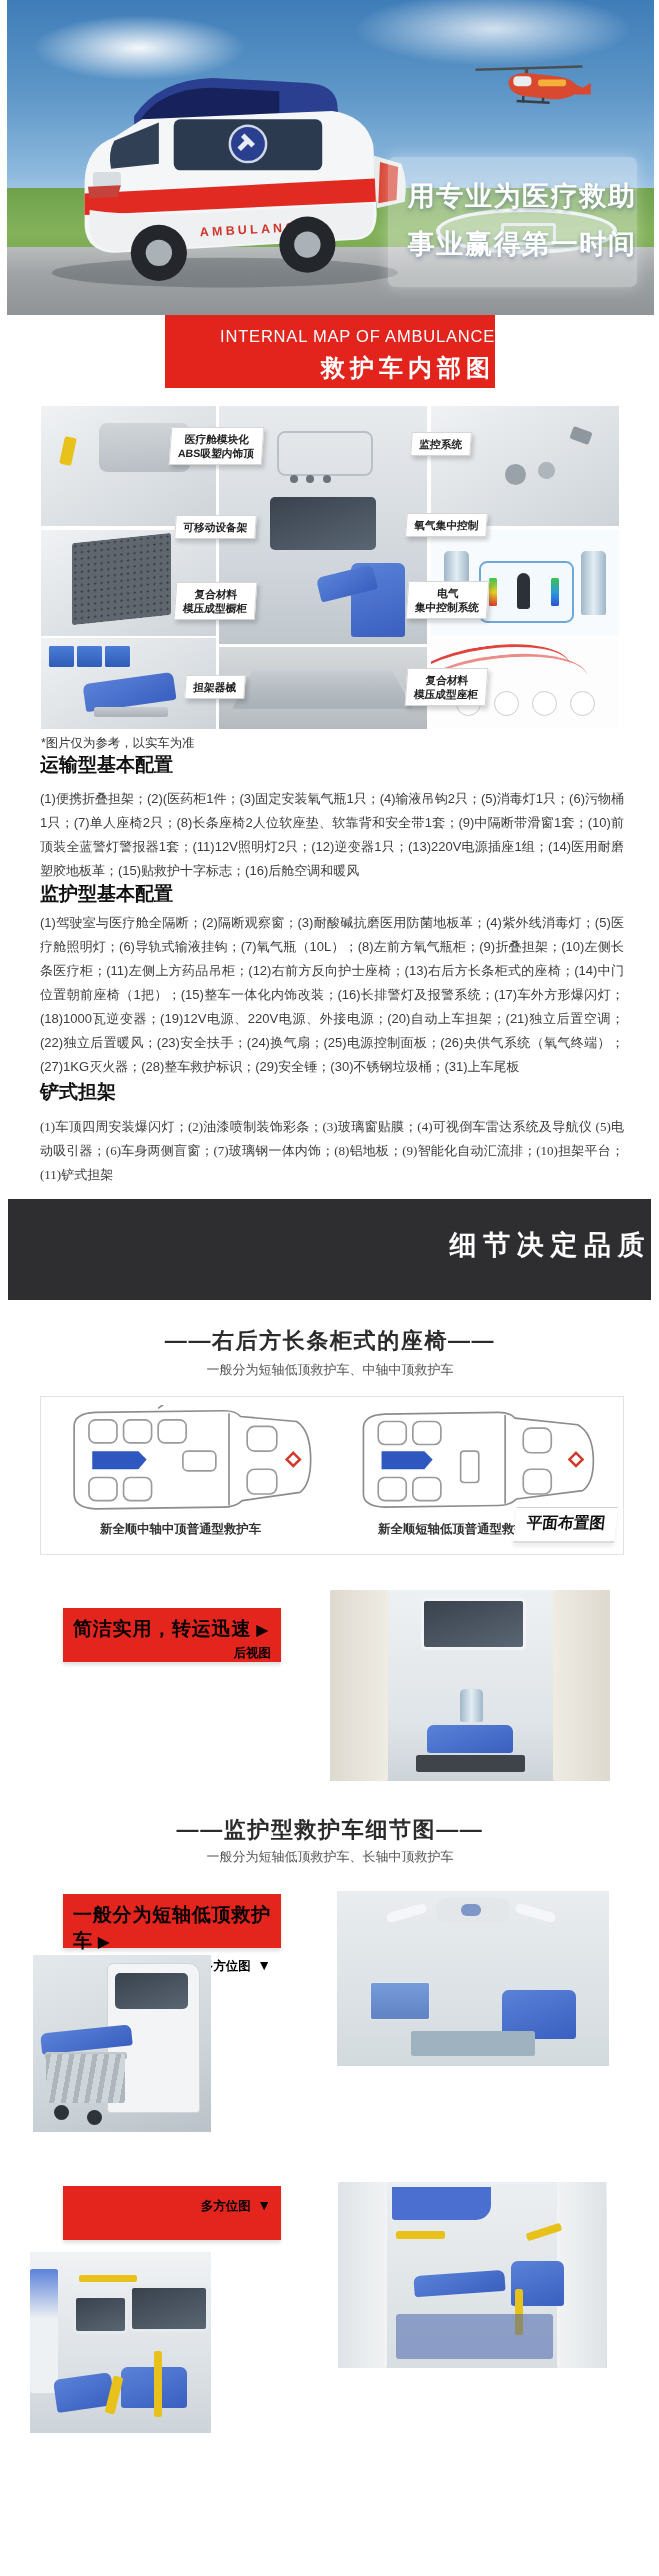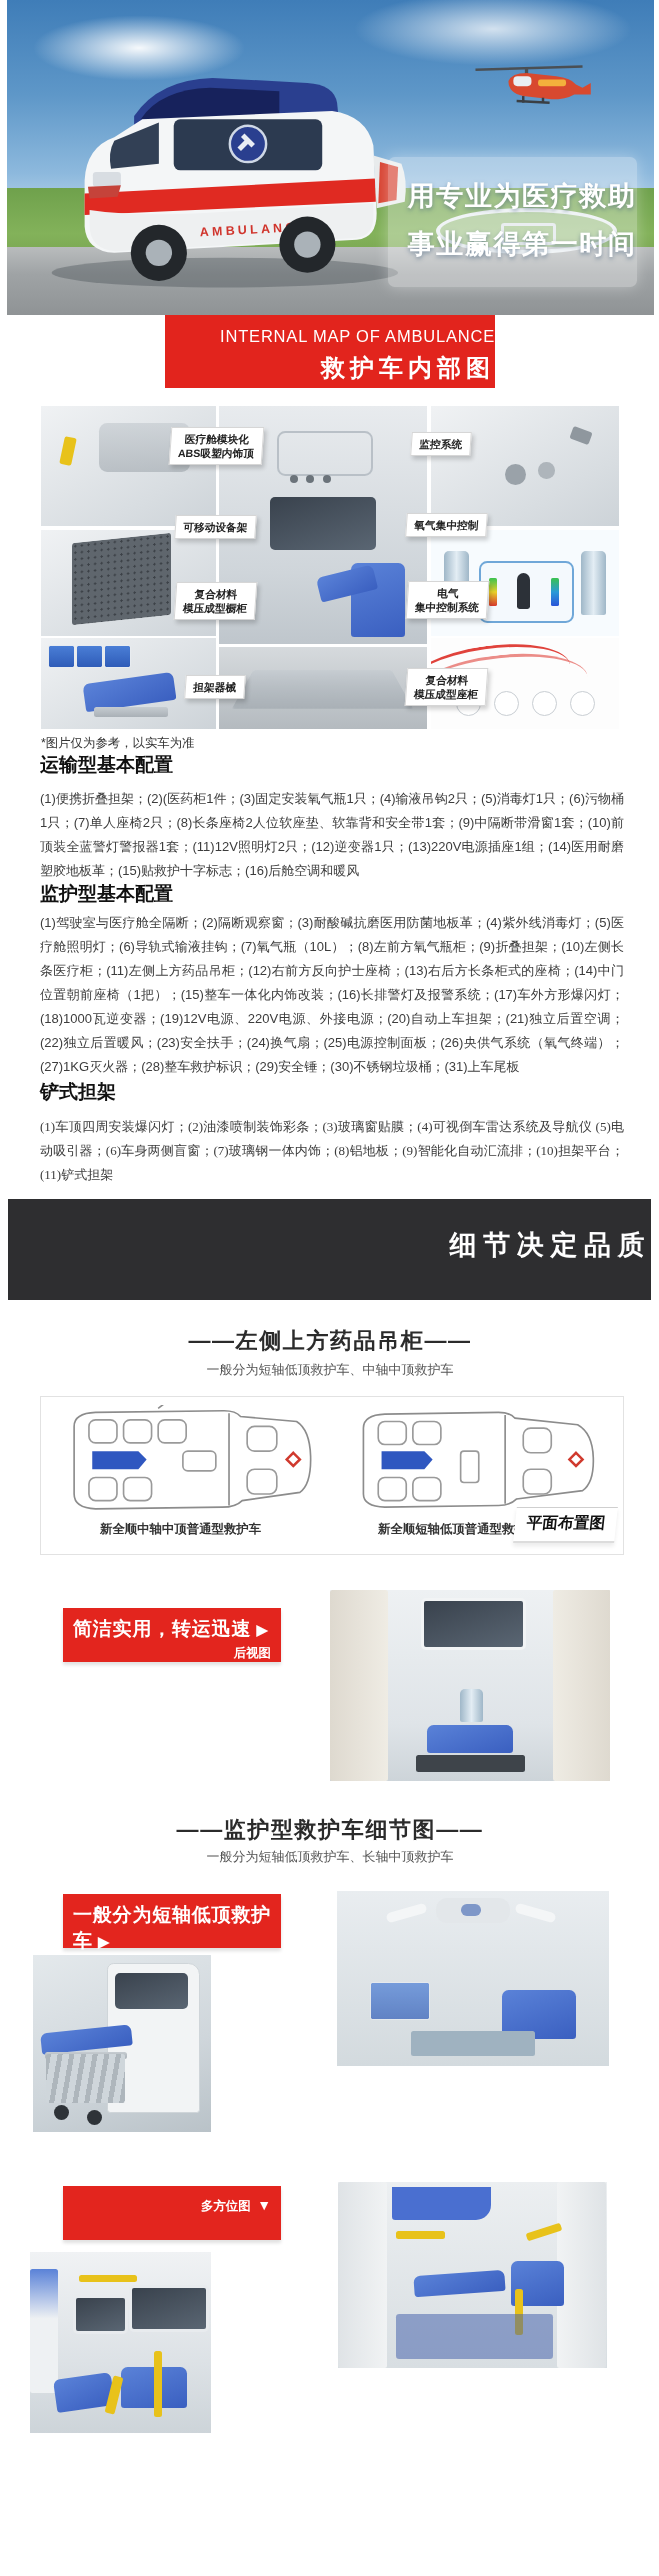--- a/index.html
+++ b/index.html
@@ -54,21 +54,21 @@
   
   .spec-h{position:absolute;left:40px;font-size:19px;font-weight:bold;color:#111;}
   .spec-b{position:absolute;left:40px;width:584px;font-size:13px;color:#3c3c3c;line-height:24px;text-align:justify;}
   
   .sec-title{position:absolute;left:0;width:660px;text-align:center;font-size:22px;font-weight:bold;color:#2b2b2b;letter-spacing:1.6px;}
   .sec-sub{position:absolute;left:0;width:660px;text-align:center;font-size:13px;color:#555;}
   .floorplan{position:absolute;left:40px;top:1396px;width:582px;height:157px;background:#fff;border:0.8px solid #e2e2e2;}
   .fp-cap{position:absolute;font-size:12.4px;font-weight:bold;color:#333;}
   .fp-badge{position:absolute;right:6.6px;bottom:11.5px;background:#fff;padding:5px 11.5px 6.6px;font-size:15.7px;font-weight:bold;color:#111;
             border-top:1.6px solid #cfcfcf;border-bottom:2.5px solid #dcdcdc;transform:skewX(-6deg);box-shadow:0 3.3px 4.1px rgba(0,0,0,.08);}
-  .ribbon{position:absolute;left:63px;width:218px;background:#e3251e;color:#ffffff;padding:8.2px 10px 6.6px;box-sizing:border-box;
+  .ribbon{position:absolute;left:63px;width:218px;background:#e3251e;color:#000000;padding:8.2px 10px 6.6px;box-sizing:border-box;
           box-shadow:0 2.5px 3.3px rgba(0,0,0,.12);}
   .ribbon .t{font-size:19px;font-weight:bold;letter-spacing:0.8px;}
   .ribbon .t .play{font-size:15.7px;margin-left:5px;}
   .ribbon .s{text-align:right;font-size:12.4px;font-weight:bold;margin-top:3.3px;}
   .ribbon .s .down{font-size:14px;margin-left:6.6px;}
   svg{display:block;}
 </style>
 </head>
 <body>
 
@@ -199,21 +199,21 @@
   <h2 class="spec-h" style="top:881px;margin:0;text-align:right;">监护型基本配置</h2>
   <div class="spec-b" style="top:911px;">(1)驾驶室与医疗舱全隔断；(2)隔断观察窗；(3)耐酸碱抗磨医用防菌地板革；(4)紫外线消毒灯；(5)医疗舱照明灯；(6)导轨式输液挂钩；(7)氧气瓶（10L）；(8)左前方氧气瓶柜；(9)折叠担架；(10)左侧长条医疗柜；(11)左侧上方药品吊柜；(12)右前方反向护士座椅；(13)右后方长条柜式的座椅；(14)中门位置朝前座椅（1把）；(15)整车一体化内饰改装；(16)长排警灯及报警系统；(17)车外方形爆闪灯；(18)1000瓦逆变器；(19)12V电源、220V电源、外接电源；(20)自动上车担架；(21)独立后置空调；(22)独立后置暖风；(23)安全扶手；(24)换气扇；(25)电源控制面板；(26)央供气系统（氧气终端）；(27)1KG灭火器；(28)整车救护标识；(29)安全锤；(30)不锈钢垃圾桶；(31)上车尾板</div>
 
   <h2 class="spec-h" style="top:1079px;margin:0;">铲式担架</h2>
   <div class="spec-b" style="top:1115px;font-family:Liberation Serif, serif;">(1)车顶四周安装爆闪灯；(2)油漆喷制装饰彩条；(3)玻璃窗贴膜；(4)可视倒车雷达系统及导航仪 (5)电动吸引器；(6)车身两侧盲窗；(7)玻璃钢一体内饰；(8)铝地板；(9)智能化自动汇流排；(10)担架平台；(11)铲式担架</div>
 
   <div class="banner dark1">
     <div class="zh">细节决定品质</div>
   </div>
 
-  <div class="sec-title" style="top:1326px;">——左侧上方药品吊柜——</div>
+  <div class="sec-title" style="top:1326px;">——右后方长条柜式的座椅——</div>
   <div class="sec-sub" style="top:1361px;">一般分为短轴低顶救护车、中轴中顶救护车</div>
 
   <div class="floorplan">
     <svg style="position:absolute;left:18px;top:8.2px;" width="256" height="117" viewBox="0 0 310 142">
       <path d="M18 26 Q18 10 44 9 L200 7 Q214 7 220 14 L288 20 Q304 30 305 62 Q306 96 292 106 L222 116 Q214 124 198 124 L44 126 Q18 125 18 108 Z" fill="none" stroke="#8c8c8c" stroke-width="2"></path>
       <line x1="206" y1="10" x2="206" y2="122" stroke="#8c8c8c" stroke-width="2"></line>
       <rect x="36" y="18" width="34" height="28" rx="8" fill="none" stroke="#9a9a9a" stroke-width="2"></rect>
       <rect x="78" y="18" width="34" height="28" rx="8" fill="none" stroke="#9a9a9a" stroke-width="2"></rect>
       <rect x="120" y="18" width="34" height="28" rx="8" fill="none" stroke="#9a9a9a" stroke-width="2"></rect>
       <rect x="36" y="88" width="34" height="28" rx="8" fill="none" stroke="#9a9a9a" stroke-width="2"></rect>

